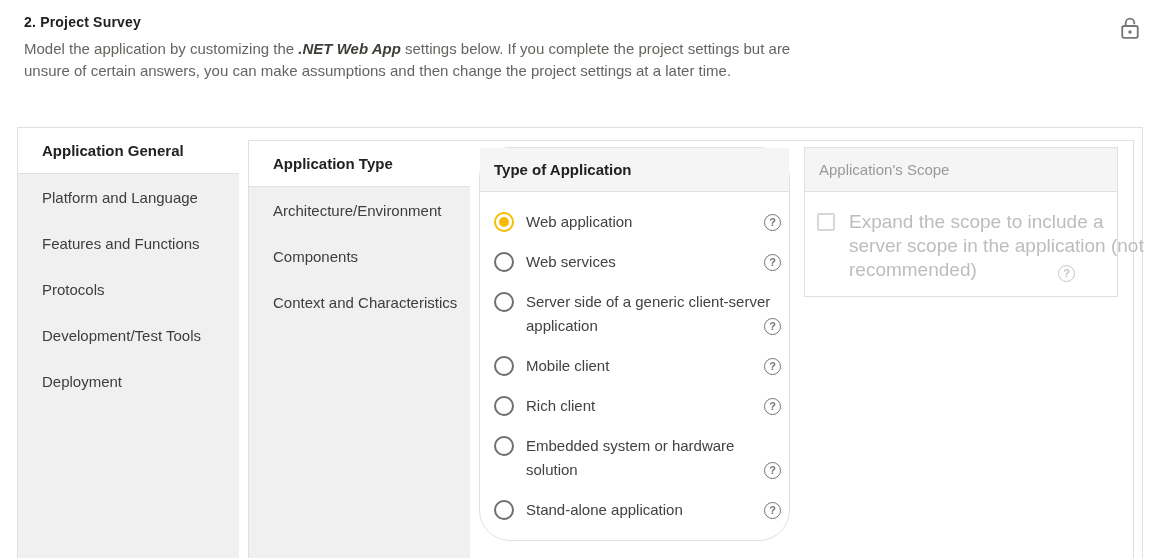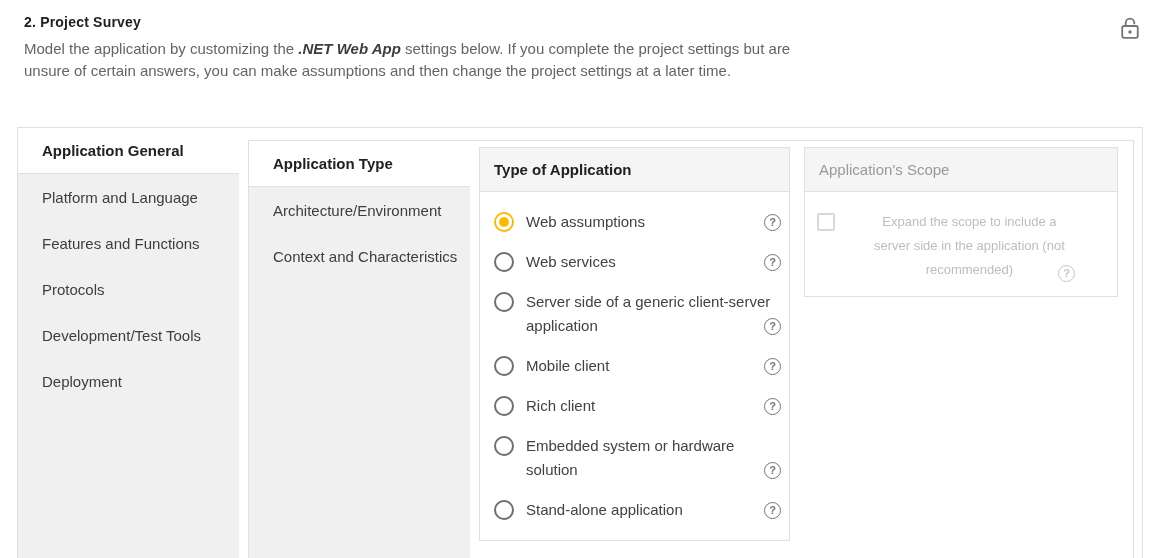--- a/index.html
+++ b/index.html
@@ -28,22 +28,22 @@
 
   .col1 { left:0; }
 
   
   .inner { position:absolute; left:230px; top:12px; width:886px; height:460px;
     border:1px solid #e0e0e0; background:#fff; }
   .col2 { left:0; }
 
   
   .panel { position:absolute; border:1px solid #e0e0e0; background:#fff; }
-  .panel-type { left:230px; top:6px; width:311px; height:394px; }
-  .panel-scope { left:555px; top:6px; width:314px; height:150px;text-align:center; }
+  .panel-type { left:230px; top:6px; width:311px; height:394px;border-radius:31px; }
+  .panel-scope { left:555px; top:6px; width:314px; height:150px; }
   .panel-header { height:44px; background:#f5f5f5; border-bottom:1px solid #e0e0e0;
     display:flex; align-items:center; padding-left:14px; font-size:15px;
     font-weight:bold; color:#212121; white-space:nowrap; }
   .panel-scope .panel-header { color:#9a9a9a; font-weight:500; }
 
   .type-content { padding:10px 40px 14px 14px; }
   .opt-row { position:relative; display:flex; align-items:flex-start; padding:8px 0; cursor:pointer; }
   .radio { width:20px; height:20px; border:2px solid #6f6f6f; border-radius:50%;
     margin:2px 12px 0 0; flex:0 0 20px; background:#fff; position:relative; }
   .radio.sel { border-color:#f7bb07; }
@@ -55,21 +55,21 @@
 
   .help { position:absolute; right:0; bottom:11px; width:17px; height:17px;
     border:1.5px solid #757575; border-radius:50%; color:#757575; font-size:11px;
     font-weight:bold; display:flex; align-items:center; justify-content:center;
     cursor:pointer; background:#fff; line-height:1; }
   .opt-row .help { right:-32px; } 
 
   .scope-content { display:flex; align-items:flex-start; padding:18px 40px 0 12px; position:relative; }
   .chk { width:18px; height:18px; border:2px solid #d8d8d8; border-radius:2px;
     margin:3px 14px 0 0; flex:0 0 18px; background:#fff; }
-  .scope-label { font-size:13px; line-height:24px; color:#bdbdbd;margin-left:25px; }
+  .scope-label { font-size:19px; line-height:24px; color:#bdbdbd; }
   .scope-label .ln { display:block; white-space:nowrap; }
   .scope-help { position:absolute; right:42px; top:117px; border-color:#c6c6c6; color:#c6c6c6; }
   .panel-scope .scope-help { bottom:auto; }
 </style>
 </head>
 <body>
 
 <div class="page-head">
   <div class="page-title">2. Project Survey</div>
   <div class="page-desc">
@@ -112,32 +112,35 @@
   <div class="inner">
 
     <div class="tab-col col2">
       <div class="tab-item active">
         <span>Application Type</span>
         </div>
       <div class="tab-item">
         <span>Architecture/Environment</span>
         </div>
       <div class="tab-item">
+        <span>Components</span>
+        </div>
+      <div class="tab-item">
         <span>Context and Characteristics</span>
         </div>
     </div>
 
     <div class="panel panel-type">
       <div class="panel-header">Type of Application</div>
       <div class="type-content">
 
         <div class="opt-row">
           <span class="radio sel"></span>
           <span class="opt-label">
-            <span class="ln">Web assumptions</span>
+            <span class="ln">Web application</span>
             </span>
           <span class="help">?</span>
         </div>
 
         <div class="opt-row">
           <span class="radio"></span>
           <span class="opt-label">
             <span class="ln">Web services</span>
             </span>
           <span class="help">?</span>
@@ -187,21 +190,21 @@
 
       </div>
     </div>
 
     <div class="panel panel-scope">
       <div class="panel-header">Application's Scope</div>
       <div class="scope-content">
         <span class="chk"></span>
         <span class="scope-label">
           <span class="ln">Expand the scope to include a</span>
-          <span class="ln">server side in the application (not</span>
+          <span class="ln">server scope in the application (not</span>
           <span class="ln">recommended)</span>
           </span>
       </div>
       <span class="help scope-help">?</span>
     </div>
 
   </div>
 </div>
 
 </body></html>

